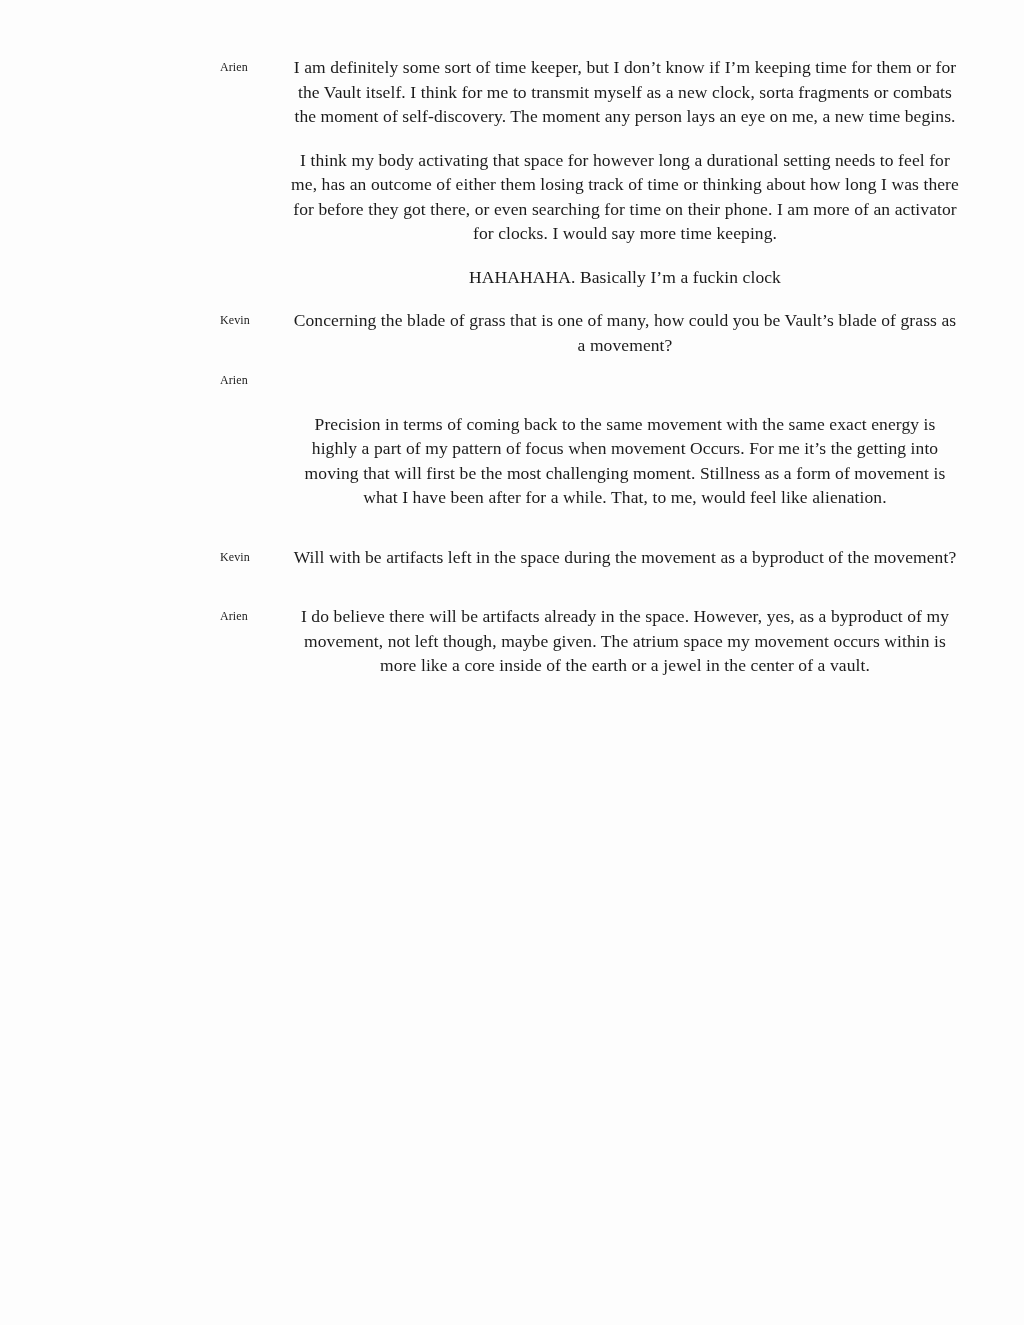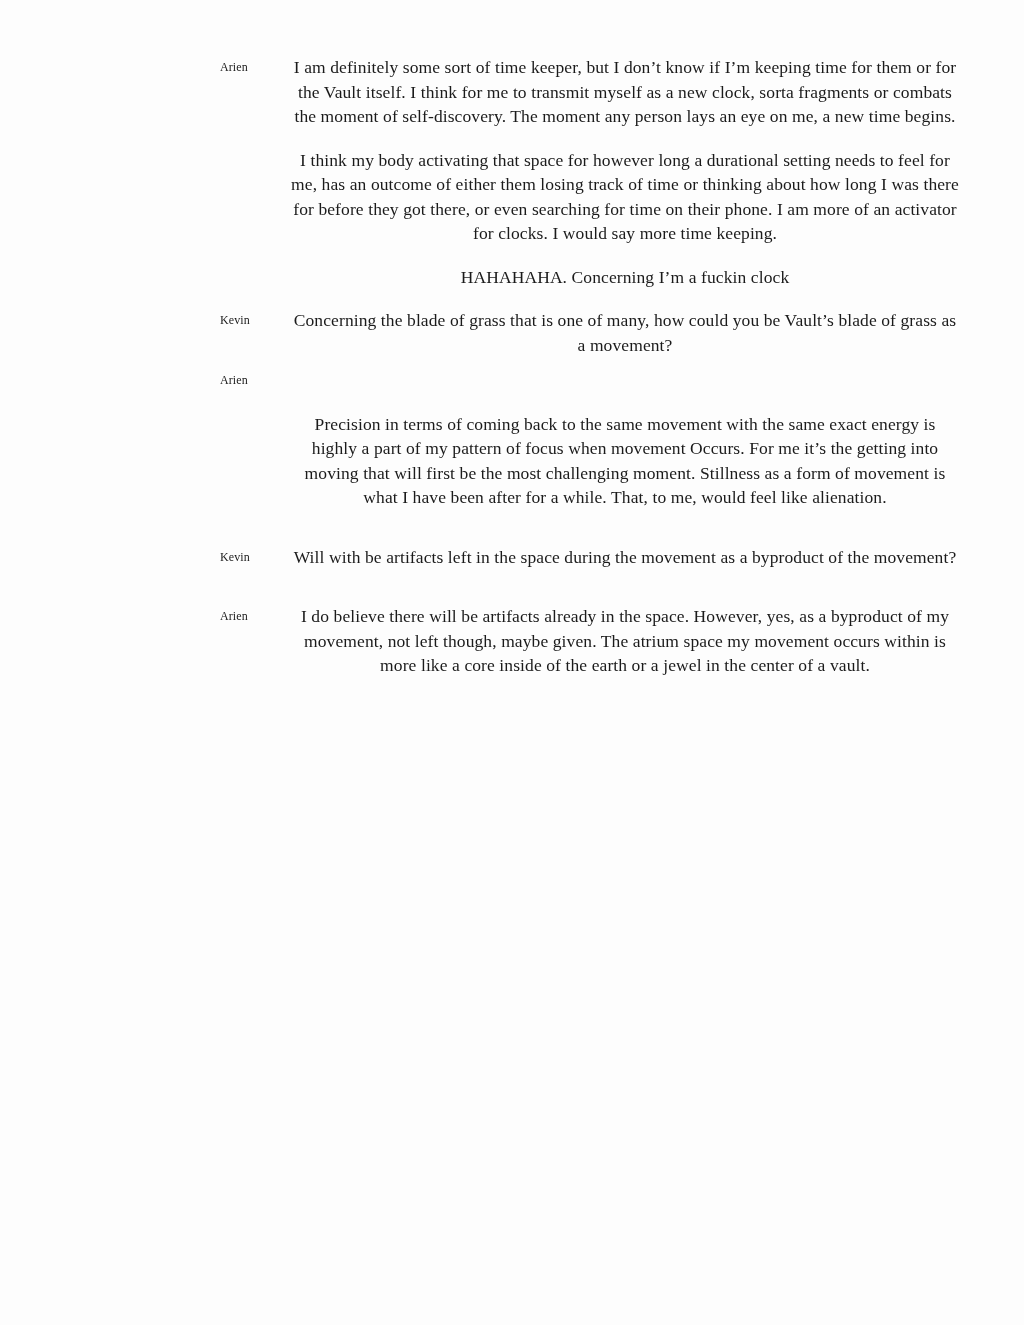--- a/index.html
+++ b/index.html
@@ -61,21 +61,21 @@
     <p class="text">I am definitely some sort of time keeper, but I don’t know if I’m keeping time for them or for the Vault itself. I think for me to transmit myself as a new clock, sorta fragments or combats the moment of self-discovery. The moment any person lays an eye on me, a new time begins.</p>
   </div>
 
   <div class="block gap-normal">
     <div class="speaker"></div>
     <p class="text">I think my body activating that space for however long a durational setting needs to feel for me, has an outcome of either them losing track of time or thinking about how long I was there for before they got there, or even searching for time on their phone. I am more of an activator for clocks. I would say more time keeping.</p>
   </div>
 
   <div class="block gap-normal">
     <div class="speaker"></div>
-    <p class="text">HAHAHAHA. Concerning I’m a fuckin clock</p>
+    <p class="text">HAHAHAHA. Basically I’m a fuckin clock</p>
   </div>
 
   <div class="block gap-normal">
     <div class="speaker">Kevin</div>
     <p class="text">Concerning the blade of grass that is one of many, how could you be Vault’s blade of grass as a movement?</p>
   </div>
 
   <div class="block gap-small">
     <div class="speaker">Arien</div>
   </div>

